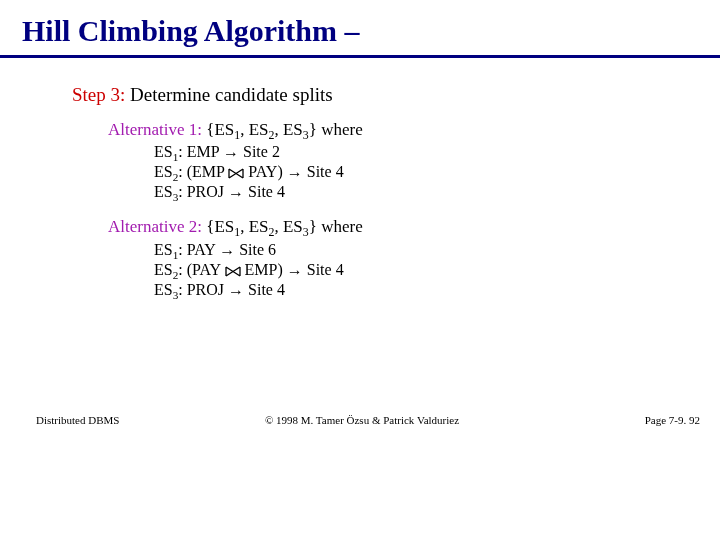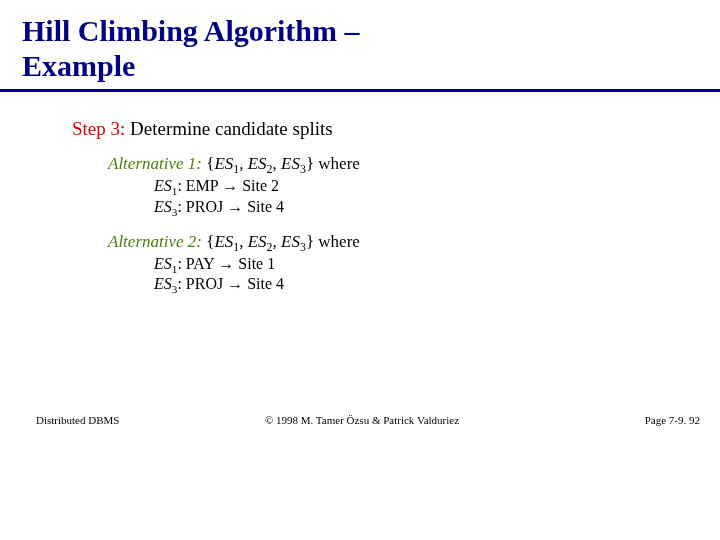--- a/index.html
+++ b/index.html
@@ -36,29 +36,27 @@
   }
   .step-label {
     color: #cc0000;
   }
   .alt {
     padding-left: 36px;
     margin-top: 14px;
     font-size: 17px;
   }
   .alt-label {
-    color: #4d7c0f;
-    font-style: italic;
+    color: #a21caf;
   }
   .item {
     padding-left: 82px;
     font-size: 16px;
   }
   .es {
-    font-style: italic;
   }
   sub {
     font-size: 0.7em;
     vertical-align: sub;
     font-style: normal;
   }
   .footer {
     position: absolute;
     bottom: 14px;
     left: 0;
@@ -86,51 +84,60 @@
     vertical-align: -2px;
   }
 </style>
 </head>
 <body>
 
 <div class="slide">
 
   <div class="title">
     <span>Hill Climbing Algorithm –</span><br>
-    <span>Example</span>
   </div>
   <div class="rule"></div>
 
   <div class="body">
 
     <div>
       <span class="step-label">Step 3:</span><span> Determine candidate splits</span>
     </div>
 
     <div class="alt">
       <span class="alt-label">Alternative 1:</span><span> {</span><span class="es">ES</span><sub>1</sub><span>, </span><span class="es">ES</span><sub>2</sub><span>, </span><span class="es">ES</span><sub>3</sub><span>} where</span>
     </div>
 
     <div class="item">
       <span class="es">ES</span><sub>1</sub><span>: EMP → Site 2</span>
     </div>
 
+    <div class="item">
+      <span class="es">ES</span><sub>2</sub><span>: (EMP </span><svg class="join" width="16" height="11" viewBox="0 0 16 11">
+          <path d="M1 1 L15 10 M1 10 L15 1 M1 1 L1 10 M15 1 L15 10" stroke="#000" stroke-width="1.3" fill="none"></path>
+        </svg><span> PAY) → Site 4</span>
+    </div>
 
     <div class="item">
       <span class="es">ES</span><sub>3</sub><span>: PROJ → Site 4</span>
     </div>
 
     <div class="alt">
       <span class="alt-label">Alternative 2:</span><span> {</span><span class="es">ES</span><sub>1</sub><span>, </span><span class="es">ES</span><sub>2</sub><span>, </span><span class="es">ES</span><sub>3</sub><span>} where</span>
     </div>
 
     <div class="item">
-      <span class="es">ES</span><sub>1</sub><span>: PAY → Site 1</span>
+      <span class="es">ES</span><sub>1</sub><span>: PAY → Site 6</span>
     </div>
 
+    <div class="item">
+      <span class="es">ES</span><sub>2</sub><span>: (PAY </span><svg class="join" width="16" height="11" viewBox="0 0 16 11">
+          <path d="M1 1 L15 10 M1 10 L15 1 M1 1 L1 10 M15 1 L15 10" stroke="#000" stroke-width="1.3" fill="none"></path>
+        </svg><span> EMP) → Site 4</span>
+    </div>
 
     <div class="item">
       <span class="es">ES</span><sub>3</sub><span>: PROJ → Site 4</span>
     </div>
 
   </div>
 
   <div class="footer">
     <span class="footer-left">Distributed DBMS</span>
     <span class="footer-center">© 1998 M. Tamer Özsu &amp; Patrick Valduriez</span>

